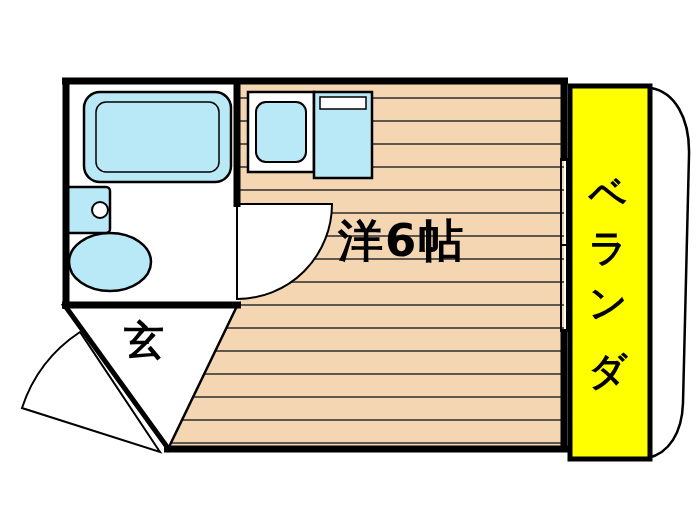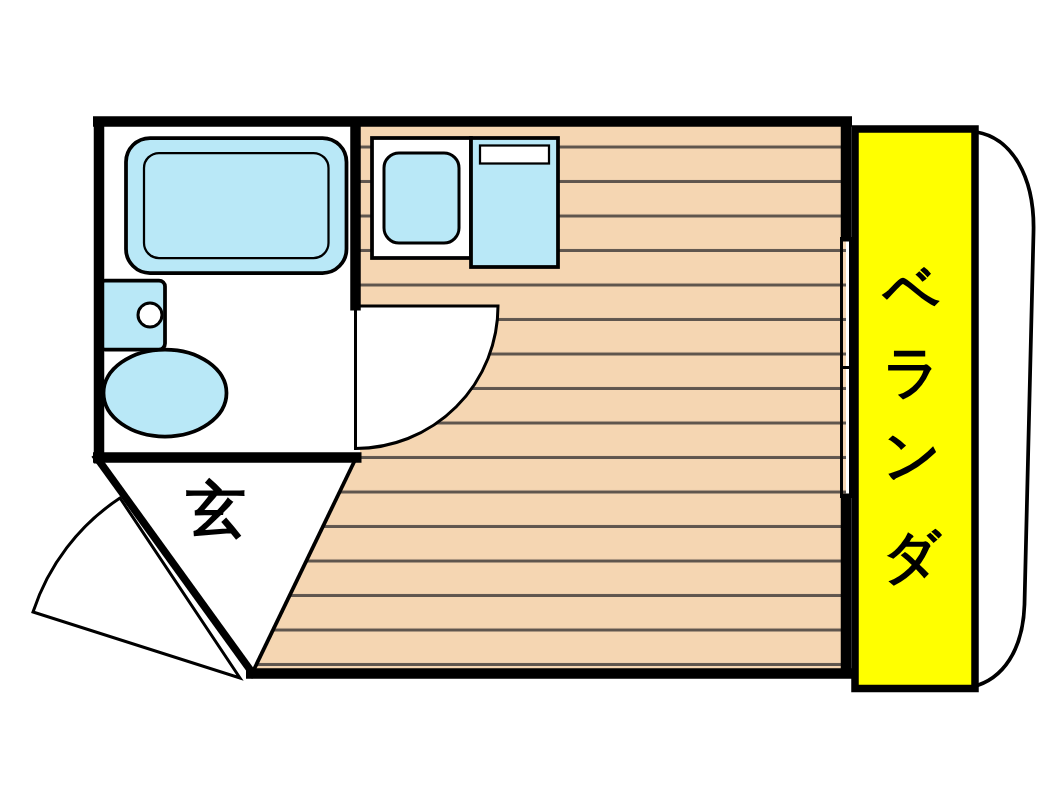--- a/index.html
+++ b/index.html
@@ -71,15 +71,16 @@
       <line stroke-width="5" x1="63" y1="303" x2="170" y2="451"></line>
     </g>
 
     <g stroke="#000" stroke-width="2">
       <line x1="561" y1="158" x2="561" y2="332"></line>
       <line x1="567" y1="158" x2="567" y2="332"></line>
       <line x1="561" y1="245" x2="567" y2="245"></line>
     </g>
   </svg>
 
+  <div class="label room">洋6帖</div>
   <div class="label entrance">玄</div>
   <div class="label balcony">ベランダ</div>
 </div>
 
 </body></html>

